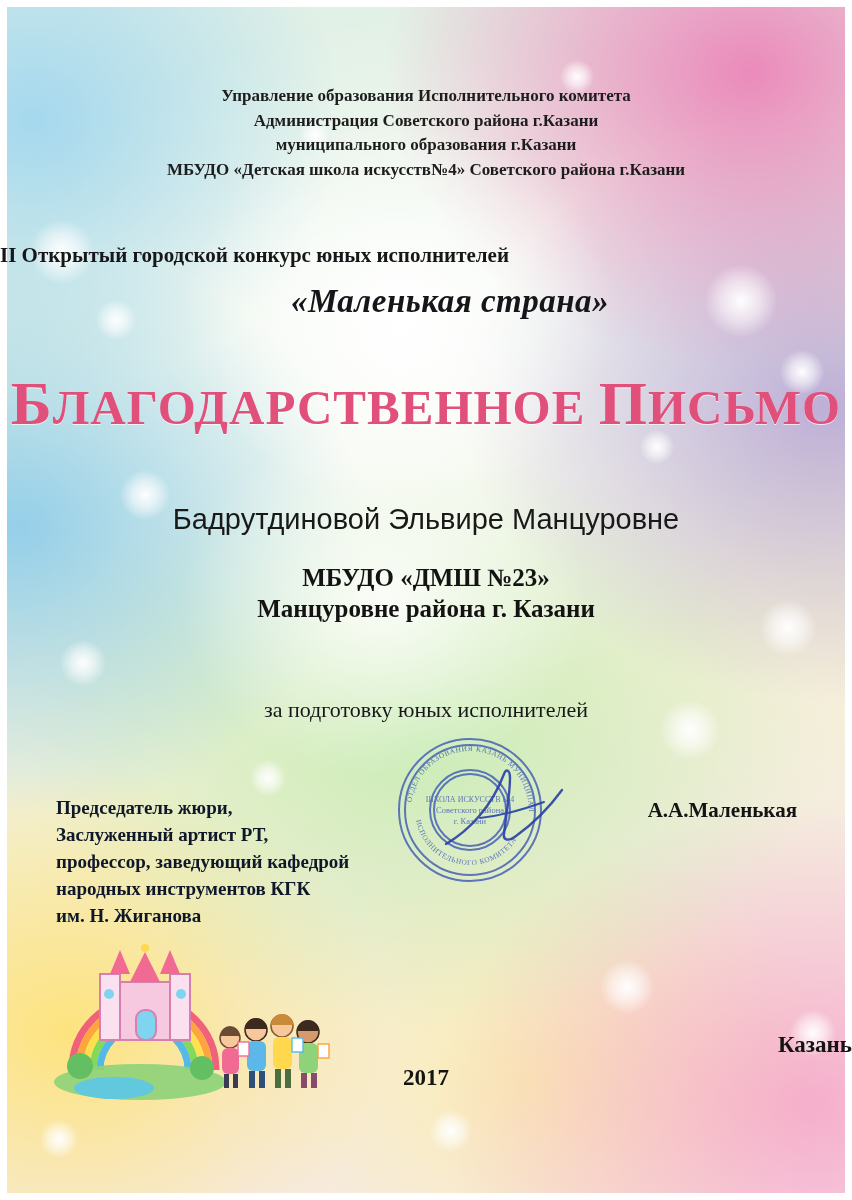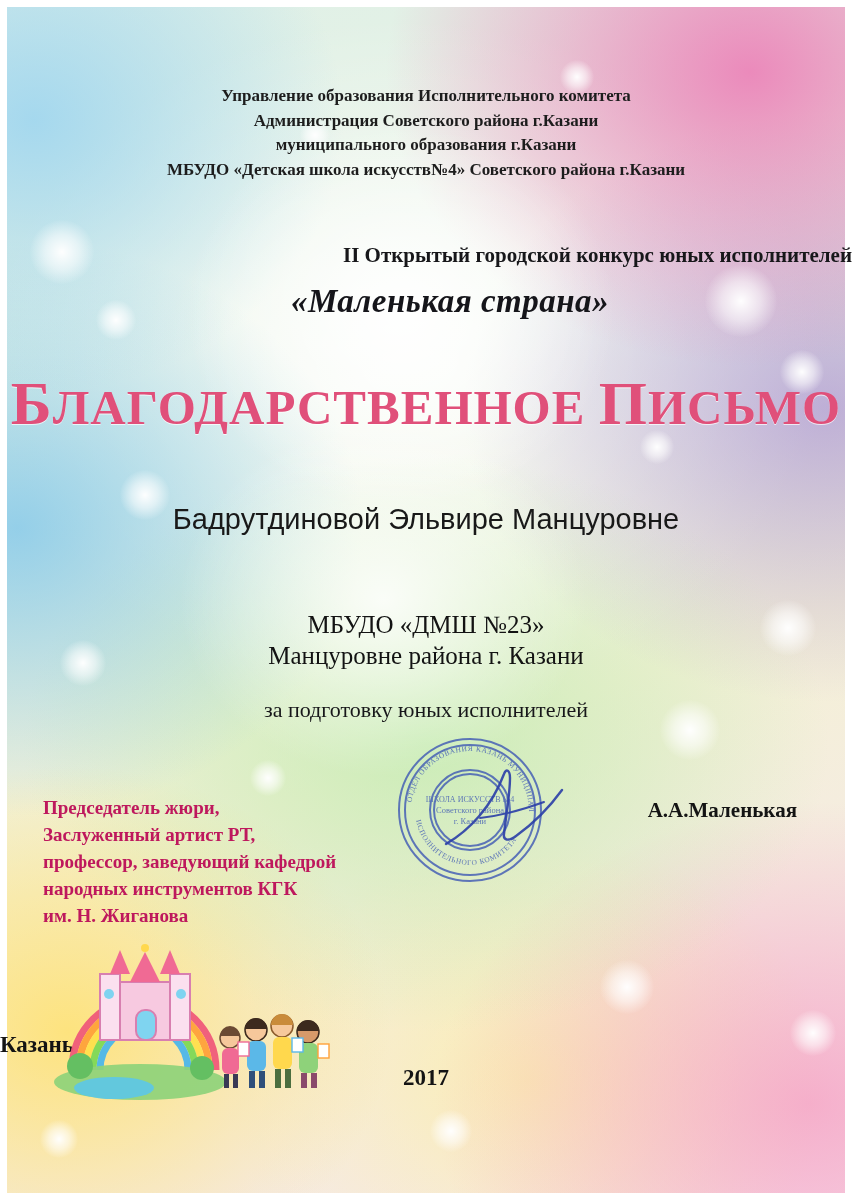--- a/index.html
+++ b/index.html
@@ -69,21 +69,21 @@
     font-size: 17px;
     line-height: 1.45;
     color: #1d1d1d;
   }
   .org-block div { white-space: nowrap; }
 
   .contest-line {
     position: absolute;
     top: 243px;
     left: 0; right: 0;
-    text-align: right;
+    text-align: left;
     font-family: "Liberation Serif", serif;
     font-weight: bold;
     font-size: 21px;
     color: #17171a;
   }
   .contest-name {
     position: absolute;
     top: 283px;
     left: 0; right: 0;
     text-align: center;
@@ -117,61 +117,60 @@
     font-family: "Liberation Sans", sans-serif;
     font-size: 29px;
     color: #191919;
   }
   .recipient-org {
     position: absolute;
     top: 562px;
     left: 0; right: 0;
     text-align: center;
     font-family: "Liberation Serif", serif;
-    font-weight: normal;
+    font-weight: bold;
     font-size: 25px;
     line-height: 1.25;
     color: #131313;
-    margin-top: 47px;
   }
   .reason {
     position: absolute;
     top: 645px;
     left: 0; right: 0;
     text-align: center;
     font-family: "Liberation Serif", serif;
     font-size: 22px;
     line-height: 1.5;
     color: #17171a;
     margin-top: 48px;
   }
   .signer-block {
     position: absolute;
     top: 795px;
-    left: 43px;
+    left: 56px;
     font-family: "Liberation Serif", serif;
     font-weight: bold;
     font-size: 19px;
     line-height: 1.42;
-    color: #be185d;
+    color: #0f172a;
   }
   .signer-name {
     position: absolute;
     top: 798px;
     right: 55px;
     font-family: "Liberation Serif", serif;
     font-weight: bold;
     font-size: 21px;
     color: #141414;
   }
   .city {
     position: absolute;
     top: 1032px;
     left: 0; right: 0;
-    text-align: left;
+    text-align: right;
     font-family: "Liberation Serif", serif;
     font-weight: bold;
     font-size: 23px;
     color: #141414;
   }
   .year {
     position: absolute;
     top: 1065px;
     left: 0; right: 0;
     text-align: center;

